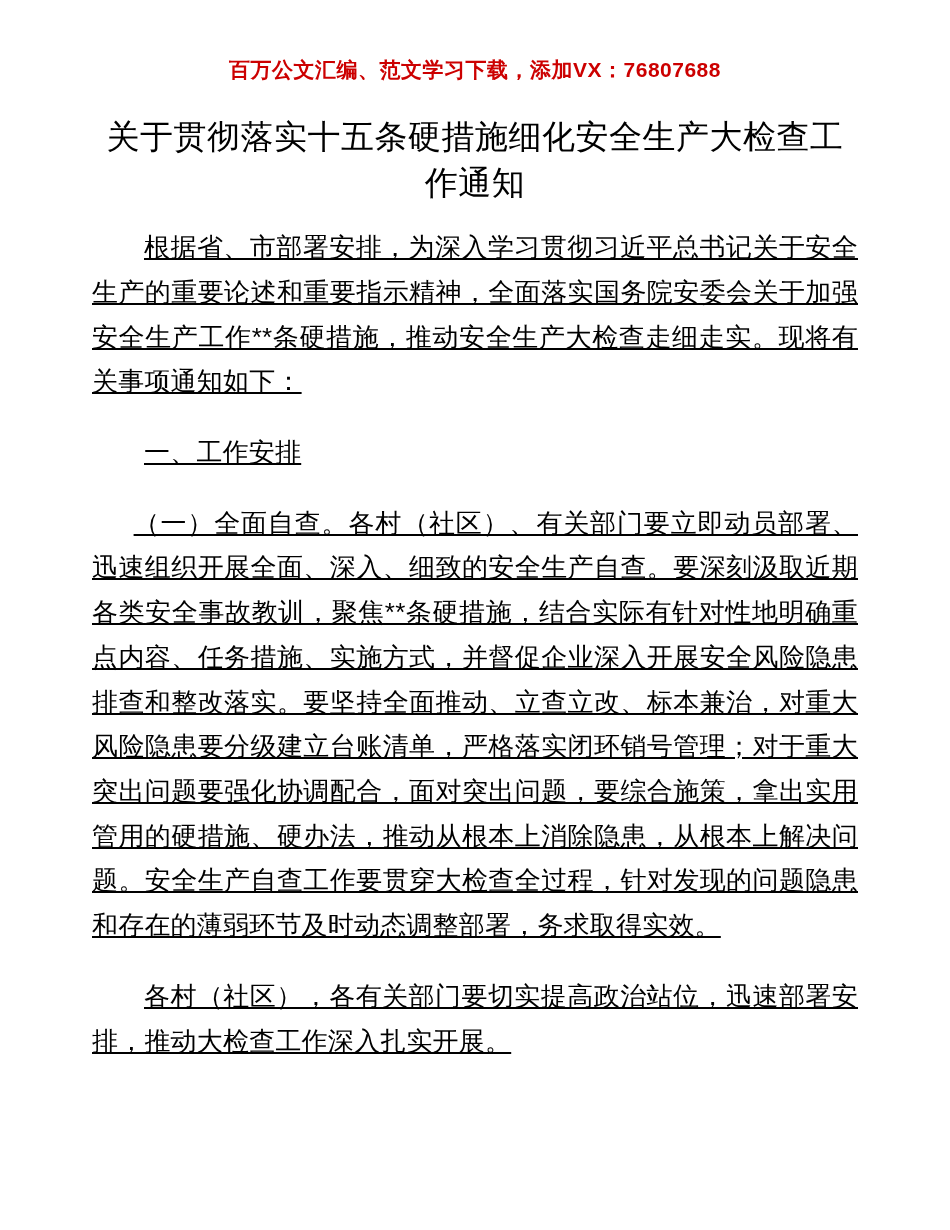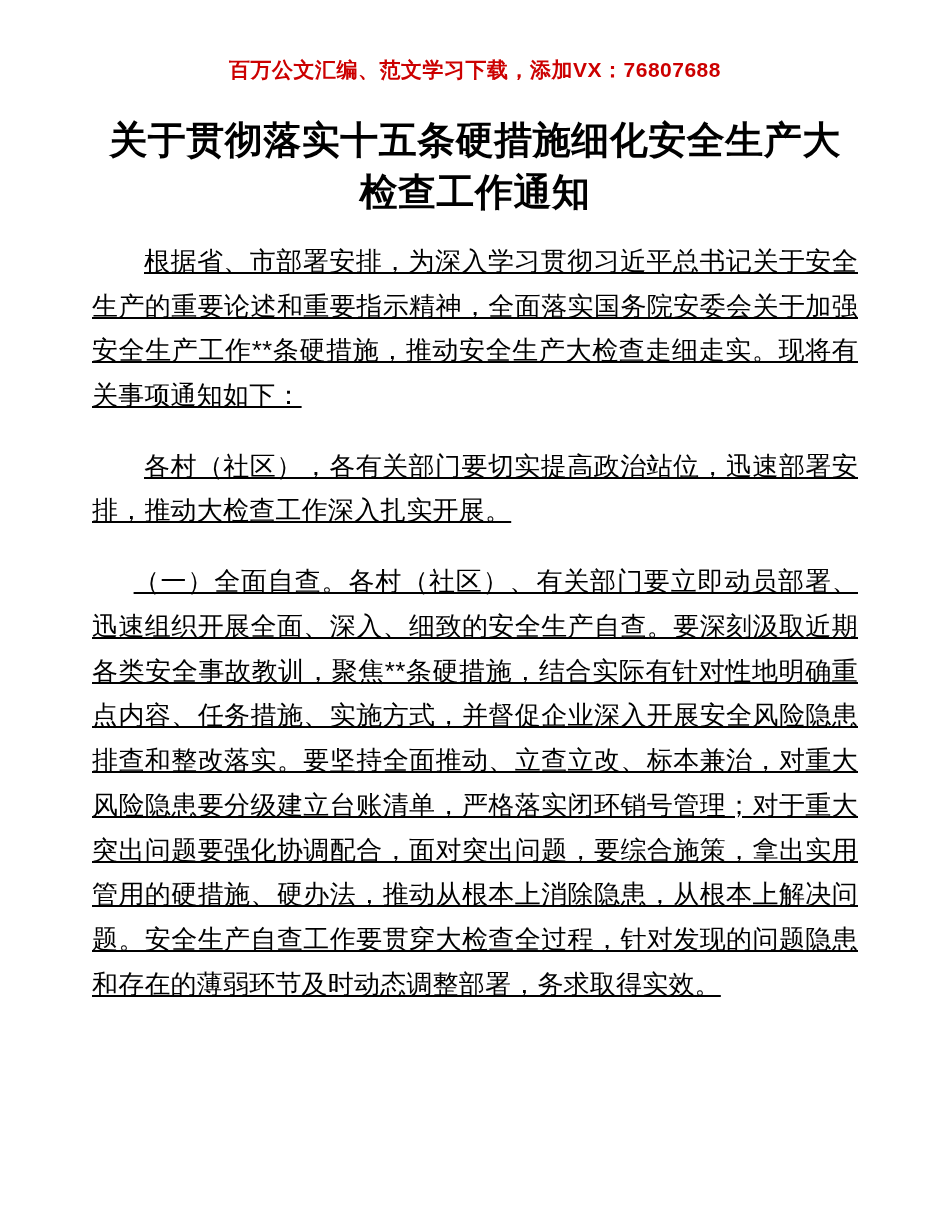--- a/index.html
+++ b/index.html
@@ -28,22 +28,22 @@
     font-weight: bold;
     font-size: 21px;
     letter-spacing: 0.5px;
     padding-top: 56px;
     padding-bottom: 6px;
     white-space: nowrap;
   }
   .doc-title {
     text-align: center;
     font-family: "Liberation Sans", "DejaVu Sans", sans-serif;
-    font-weight: bold;
-    font-size: 38px;
+    font-weight: normal;
+    font-size: 33px;
     line-height: 1.38;
     margin: 24px 6px 0 6px;
     letter-spacing: 0.5px;
   }
   .body-text {
     font-family: "Liberation Sans", "DejaVu Sans", sans-serif;
     font-size: 26px;
     line-height: 1.72;
     text-align: justify;
     text-justify: inter-ideograph;
@@ -62,19 +62,20 @@
 <body>
 
 <div class="page">
 
   <div class="watermark">百万公文汇编、范文学习下载，添加VX：76807688</div>
 
   <h1 class="doc-title">关于贯彻落实十五条硬措施细化安全生产大检查工作通知</h1>
 
   <p class="body-text indent">根据省、市部署安排，为深入学习贯彻习近平总书记关于安全生产的重要论述和重要指示精神，全面落实国务院安委会关于加强安全生产工作**条硬措施，推动安全生产大检查走细走实。现将有关事项通知如下：</p>
 
+  <p class="body-text indent">一、工作安排</p>
+
+  <p class="body-text indent-small">（一）全面自查。各村（社区）、有关部门要立即动员部署、迅速组织开展全面、深入、细致的安全生产自查。要深刻汲取近期各类安全事故教训，聚焦**条硬措施，结合实际有针对性地明确重点内容、任务措施、实施方式，并督促企业深入开展安全风险隐患排查和整改落实。要坚持全面推动、立查立改、标本兼治，对重大风险隐患要分级建立台账清单，严格落实闭环销号管理；对于重大突出问题要强化协调配合，面对突出问题，要综合施策，拿出实用管用的硬措施、硬办法，推动从根本上消除隐患，从根本上解决问题。安全生产自查工作要贯穿大检查全过程，针对发现的问题隐患和存在的薄弱环节及时动态调整部署，务求取得实效。</p>
 
   <p class="body-text indent">各村（社区），各有关部门要切实提高政治站位，迅速部署安排，推动大检查工作深入扎实开展。</p>
-
-  <p class="body-text indent-small">（一）全面自查。各村（社区）、有关部门要立即动员部署、迅速组织开展全面、深入、细致的安全生产自查。要深刻汲取近期各类安全事故教训，聚焦**条硬措施，结合实际有针对性地明确重点内容、任务措施、实施方式，并督促企业深入开展安全风险隐患排查和整改落实。要坚持全面推动、立查立改、标本兼治，对重大风险隐患要分级建立台账清单，严格落实闭环销号管理；对于重大突出问题要强化协调配合，面对突出问题，要综合施策，拿出实用管用的硬措施、硬办法，推动从根本上消除隐患，从根本上解决问题。安全生产自查工作要贯穿大检查全过程，针对发现的问题隐患和存在的薄弱环节及时动态调整部署，务求取得实效。</p>
 
 
 </div>
 
 </body></html>

